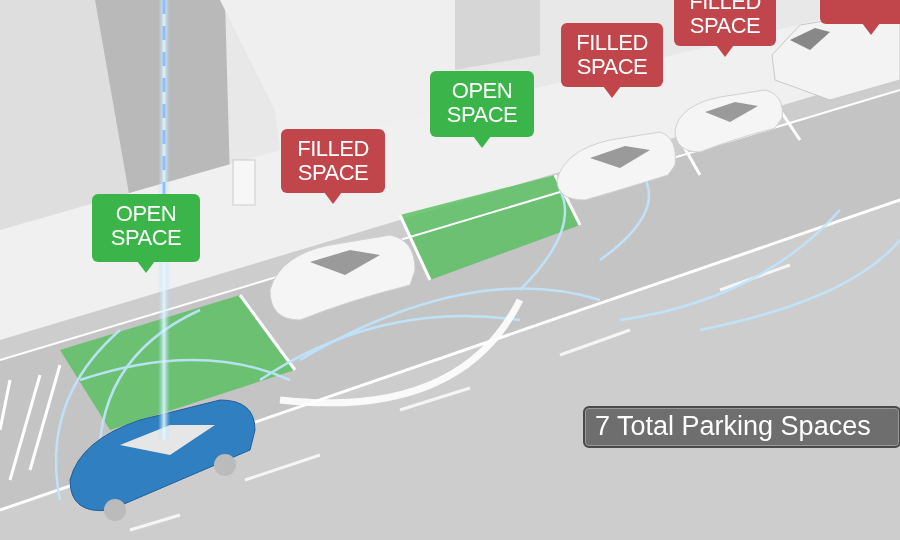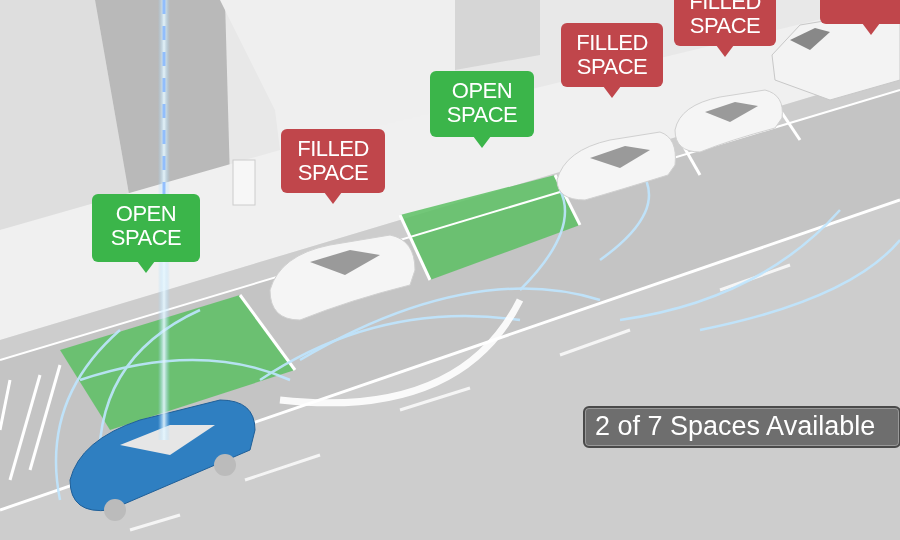--- a/index.html
+++ b/index.html
@@ -120,14 +120,14 @@
 <div class="tag" style="left:674px;top:-18px;width:102px;height:64px;background:#c0464b;--c:#c0464b;">
   <span>FILLED</span>
   <span>SPACE</span>
 </div>
 <div class="tag" style="left:820px;top:-40px;width:102px;height:64px;background:#c0464b;--c:#c0464b;">
   <span></span>
 
 </div>
 
 <div class="info">
-  <div class="info-row">2 of 7 Spaces Available</div>
+  <div class="info-row">7 Total Parking Spaces</div>
 </div>
 
 </body></html>

